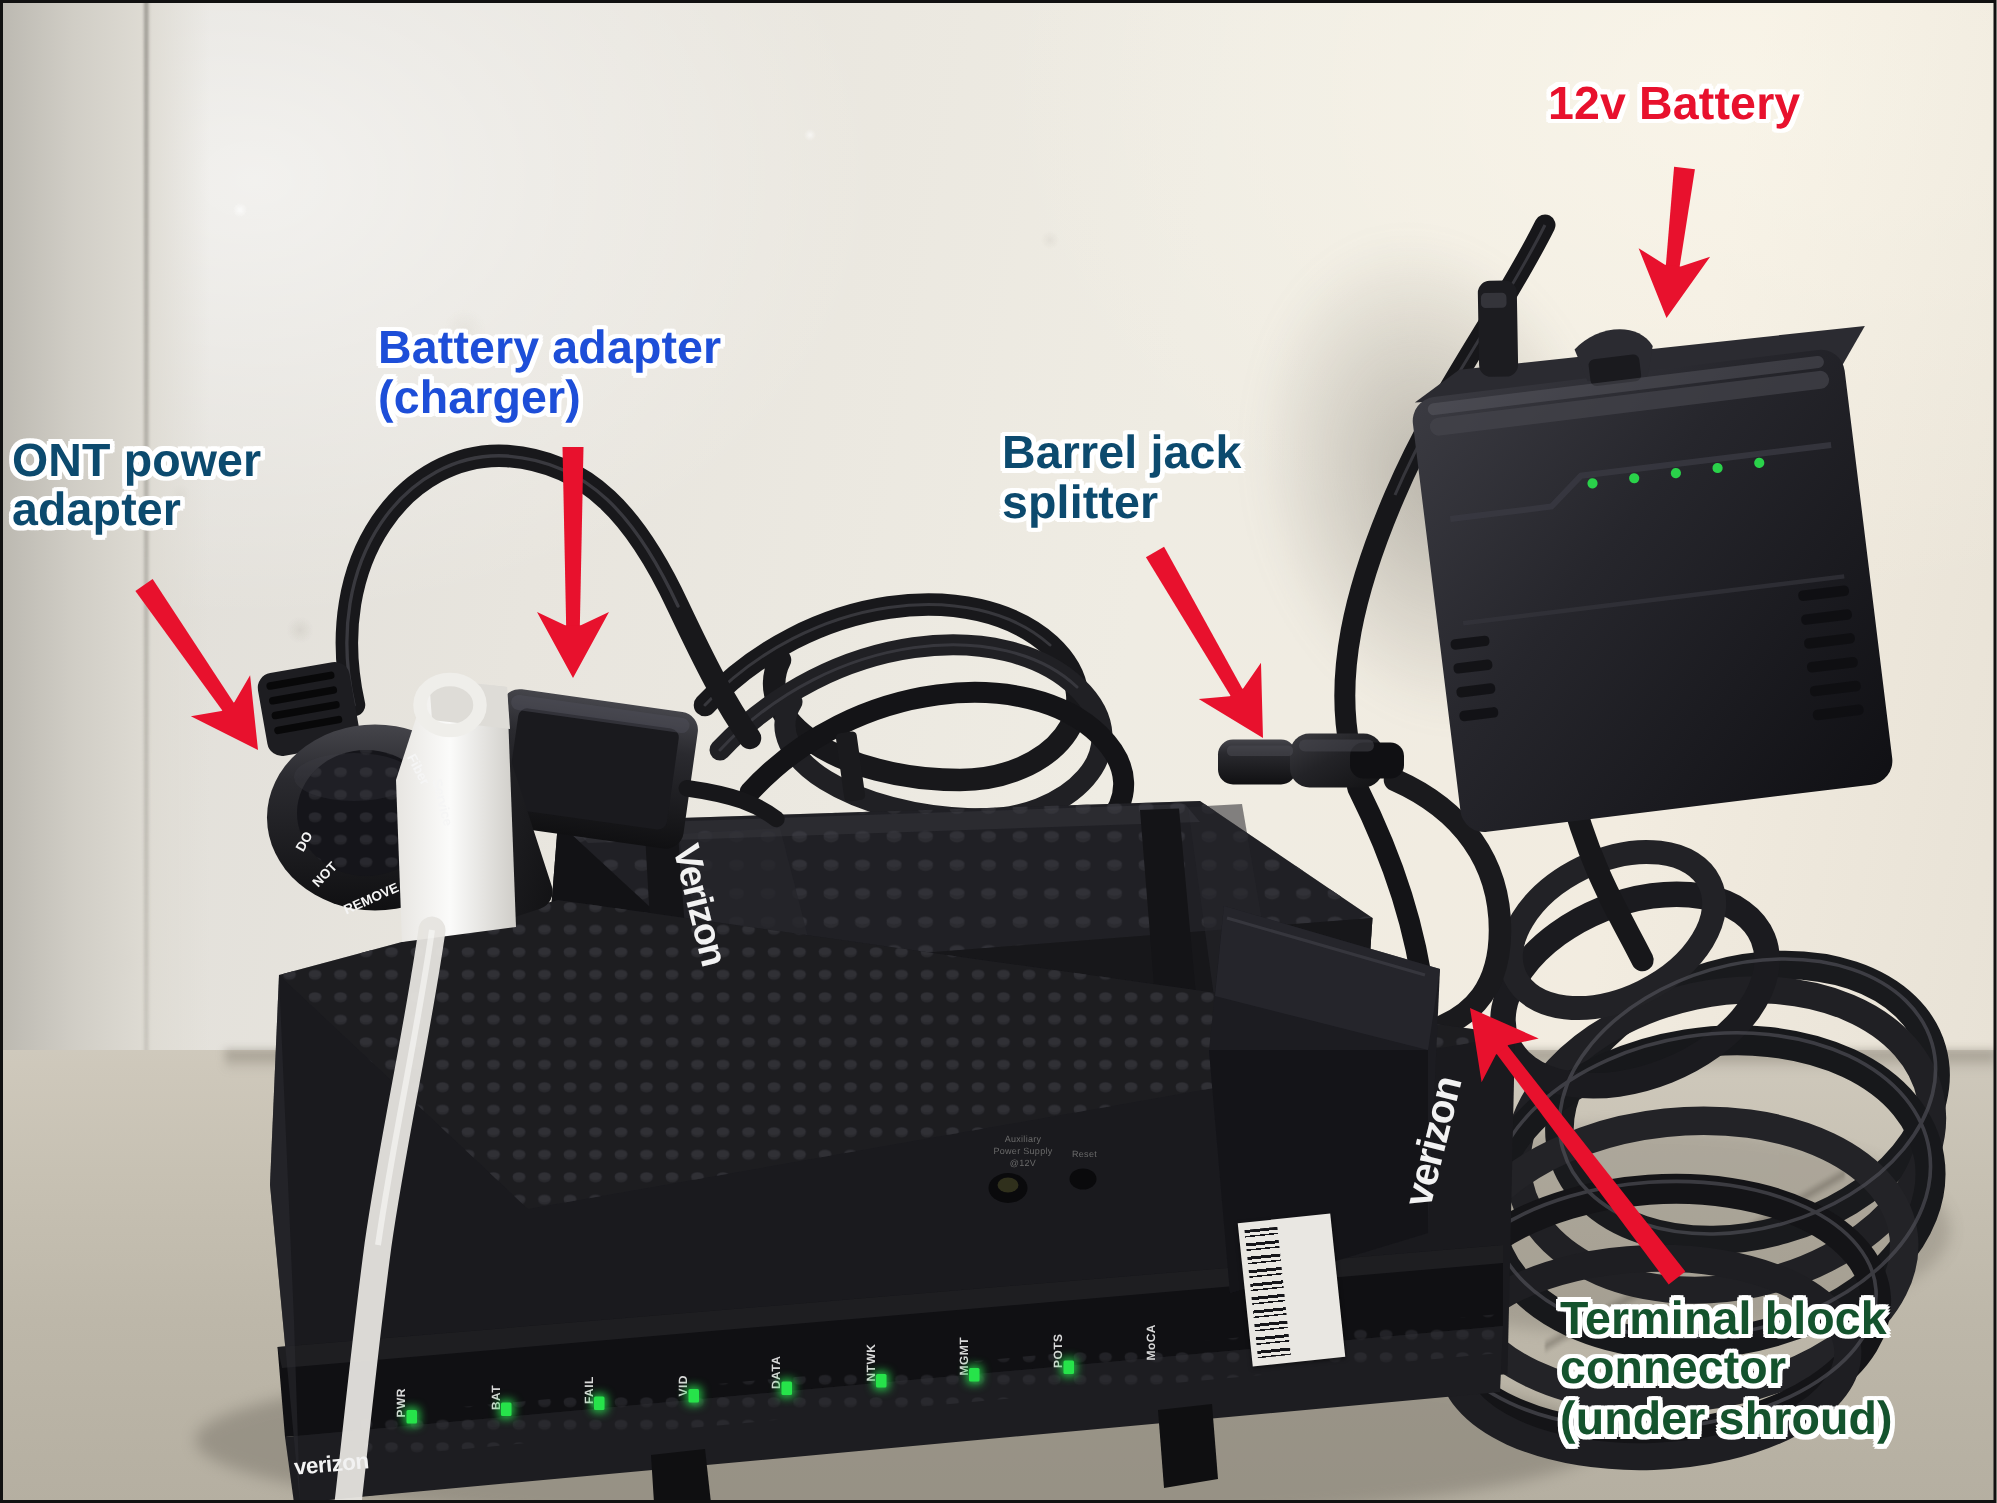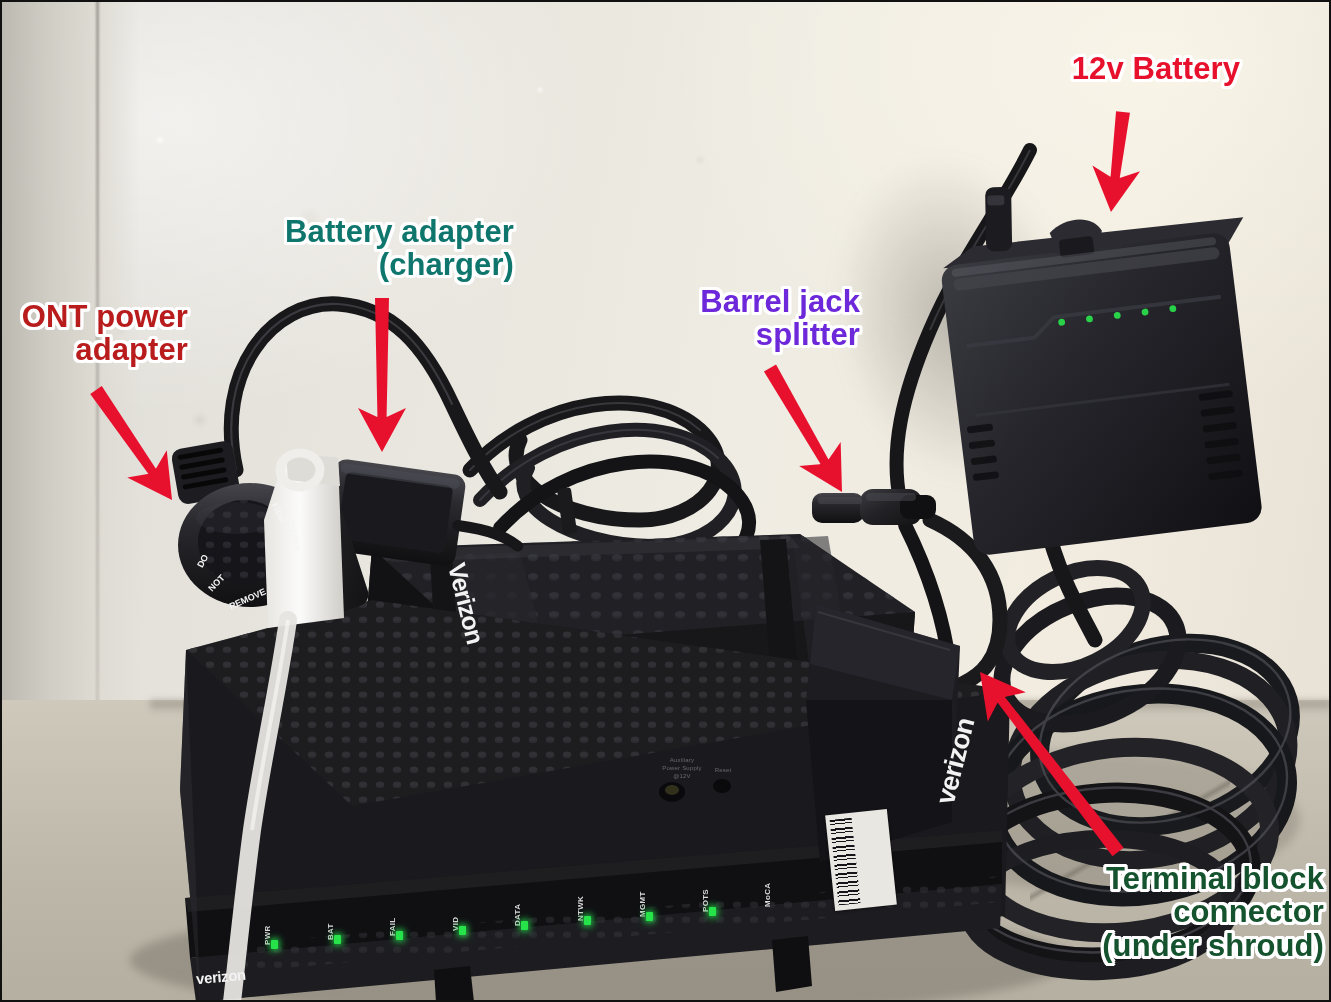--- a/index.html
+++ b/index.html
@@ -84,21 +84,21 @@
   
   #art{position:absolute;left:0;top:0;width:1331px;height:1002px;}
 
   
   .callout{
     position:absolute;
     color:#e8112d;
     font-weight:700;
     font-size:31px;
     line-height:1.08;
-    text-align:right;
+    text-align:left;
     letter-spacing:.1px;
     white-space:pre-line;
     text-shadow:
       -2px -2px 0 #fff, 2px -2px 0 #fff, -2px 2px 0 #fff, 2px 2px 0 #fff,
       -3px 0 0 #fff, 3px 0 0 #fff, 0 -3px 0 #fff, 0 3px 0 #fff,
       -2px -3px 0 #fff, 2px -3px 0 #fff, -2px 3px 0 #fff, 2px 3px 0 #fff,
       -3px -2px 0 #fff, 3px -2px 0 #fff, -3px 2px 0 #fff, 3px 2px 0 #fff;
   }
 
   
@@ -444,25 +444,25 @@
       <div class="ledlabel" style="left: 584.5px; top: 912.25px;">NTWK</div>
       <div class="led" style="left: 583.5px; top: 916.25px; background: rgb(38, 227, 74);"></div>
       <div class="ledlabel" style="left: 647px; top: 907.5px;">MGMT</div>
       <div class="led" style="left: 646px; top: 911.5px; background: rgb(38, 227, 74);"></div>
       <div class="ledlabel" style="left: 709.5px; top: 902.75px;">POTS</div>
       <div class="led" style="left: 708.5px; top: 906.75px; background: rgb(38, 227, 74);"></div>
       <div class="ledlabel" style="left: 772px; top: 898px;">MoCA</div>
     </div>
 
   <div id="callouts">
-      <div class="callout" style="left: 8px; top: 300px; width: 180px; color: #b91c1c;">ONT power
+      <div class="callout" style="left: 8px; top: 290px; width: 180px; color: #0c4a6e;">ONT power
 adapter</div>
-      <div class="callout" style="left: 252px; top: 215px; width: 262px; color: #0f766e;">Battery adapter
+      <div class="callout" style="left: 252px; top: 215px; width: 262px; color: #1d4ed8;">Battery adapter
 (charger)</div>
-      <div class="callout" style="left: 668px; top: 285px; width: 192px; color: #6d28d9;">Barrel jack
+      <div class="callout" style="left: 668px; top: 285px; width: 192px; color: #0c4a6e;">Barrel jack
 splitter</div>
       <div class="callout" style="left: 1032px; top: 52px; width: 208px; color: rgb(232, 17, 45);">12v Battery</div>
       <div class="callout" style="left: 1040px; top: 862px; width: 284px; color: #14532d;">Terminal block
 connector
 (under shroud)</div>
     </div>
 
   <div id="frame"></div>
 </div>
 

